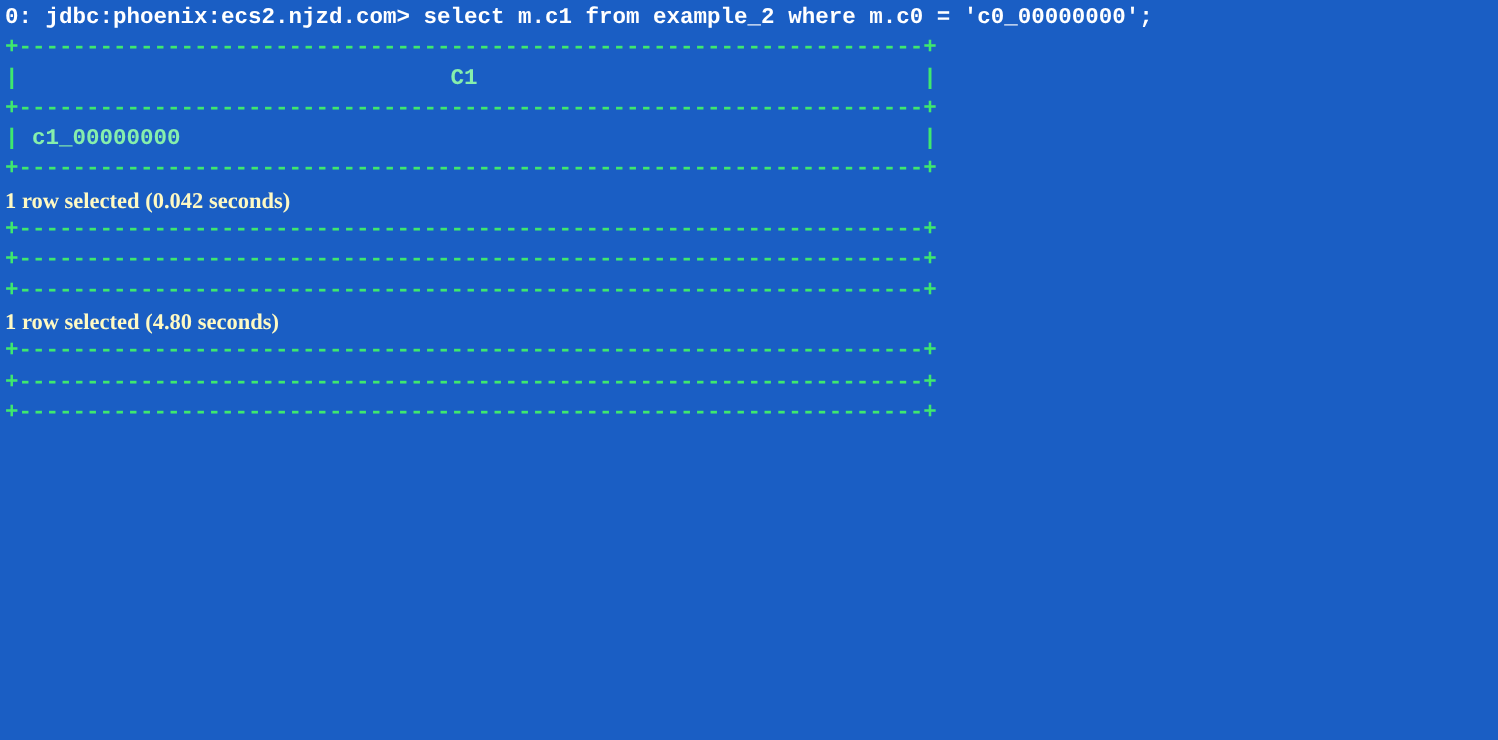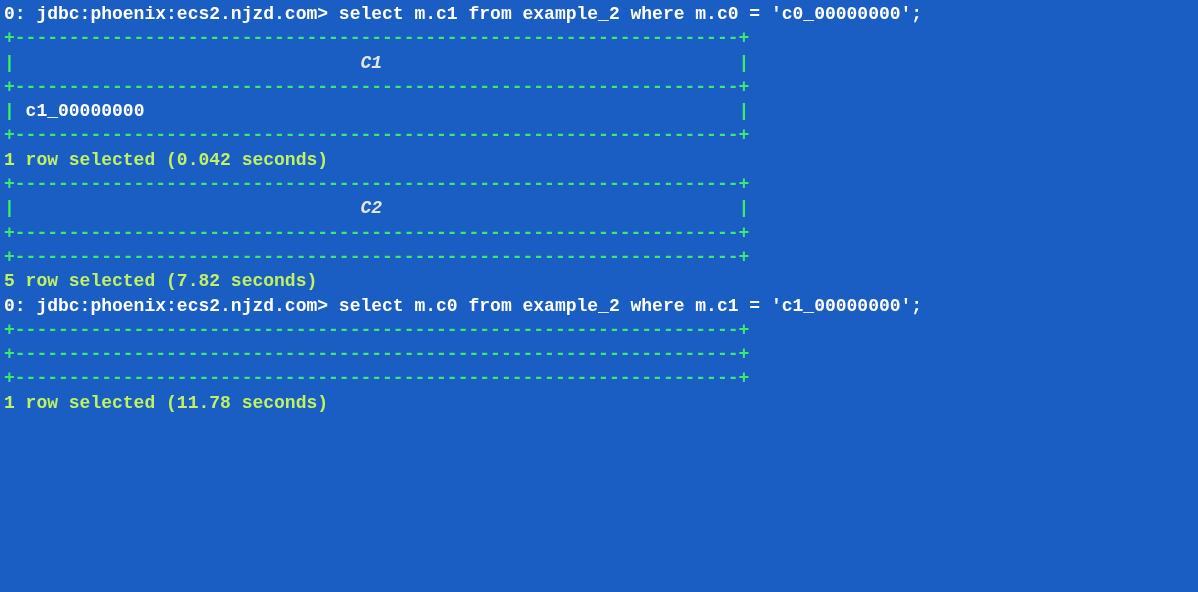--- a/index.html
+++ b/index.html
@@ -25,50 +25,47 @@
     .prompt-line {
       color: #ffffff;
     }
     .border-line {
       color: #3fe86e;
     }
     .header-line .pipe {
       color: #3fe86e;
     }
     .header-line .header-text {
-      color: #e5e5e5;
-      font-style: italic;
+      color: #86efac;
     }
     .data-line .pipe {
       color: #3fe86e;
     }
     .data-line .data-text {
-      color: #ffffff;
+      color: #86efac;
     }
     .status-line {
-      color: #bef264;
+      color: #fef9c3;
+      font-family: Liberation Serif, serif;
     }
   </style>
 </head>
 <body>
 
 <div>
 
   <div class="line prompt-line">0: jdbc:phoenix:ecs2.njzd.com&gt; select m.c1 from example_2 where m.c0 = 'c0_00000000';</div>
   <div class="line border-line">+-------------------------------------------------------------------+</div>
   <div class="line header-line"><span class="pipe">|</span><span class="header-text">                                </span><span class="header-text">C1</span><span class="header-text">                                 </span><span class="pipe">|</span></div>
   <div class="line border-line">+-------------------------------------------------------------------+</div>
   <div class="line data-line"><span class="pipe">|</span><span class="data-text"> c1_00000000                                                       </span><span class="pipe">|</span></div>
   <div class="line border-line">+-------------------------------------------------------------------+</div>
   <div class="line status-line">1 row selected (0.042 seconds)</div>
 
   <div class="line border-line">+-------------------------------------------------------------------+</div>
-  <div class="line header-line"><span class="pipe">|</span><span class="header-text">                                </span><span class="header-text">C2</span><span class="header-text">                                 </span><span class="pipe">|</span></div>
   <div class="line border-line">+-------------------------------------------------------------------+</div>
   <div class="line border-line">+-------------------------------------------------------------------+</div>
-  <div class="line status-line">5 row selected (7.82 seconds)</div>
+  <div class="line status-line">1 row selected (4.80 seconds)</div>
 
-  <div class="line prompt-line">0: jdbc:phoenix:ecs2.njzd.com&gt; select m.c0 from example_2 where m.c1 = 'c1_00000000';</div>
   <div class="line border-line">+-------------------------------------------------------------------+</div>
   <div class="line border-line">+-------------------------------------------------------------------+</div>
   <div class="line border-line">+-------------------------------------------------------------------+</div>
-  <div class="line status-line">1 row selected (11.78 seconds)</div>
 </div>
 
 </body></html>

